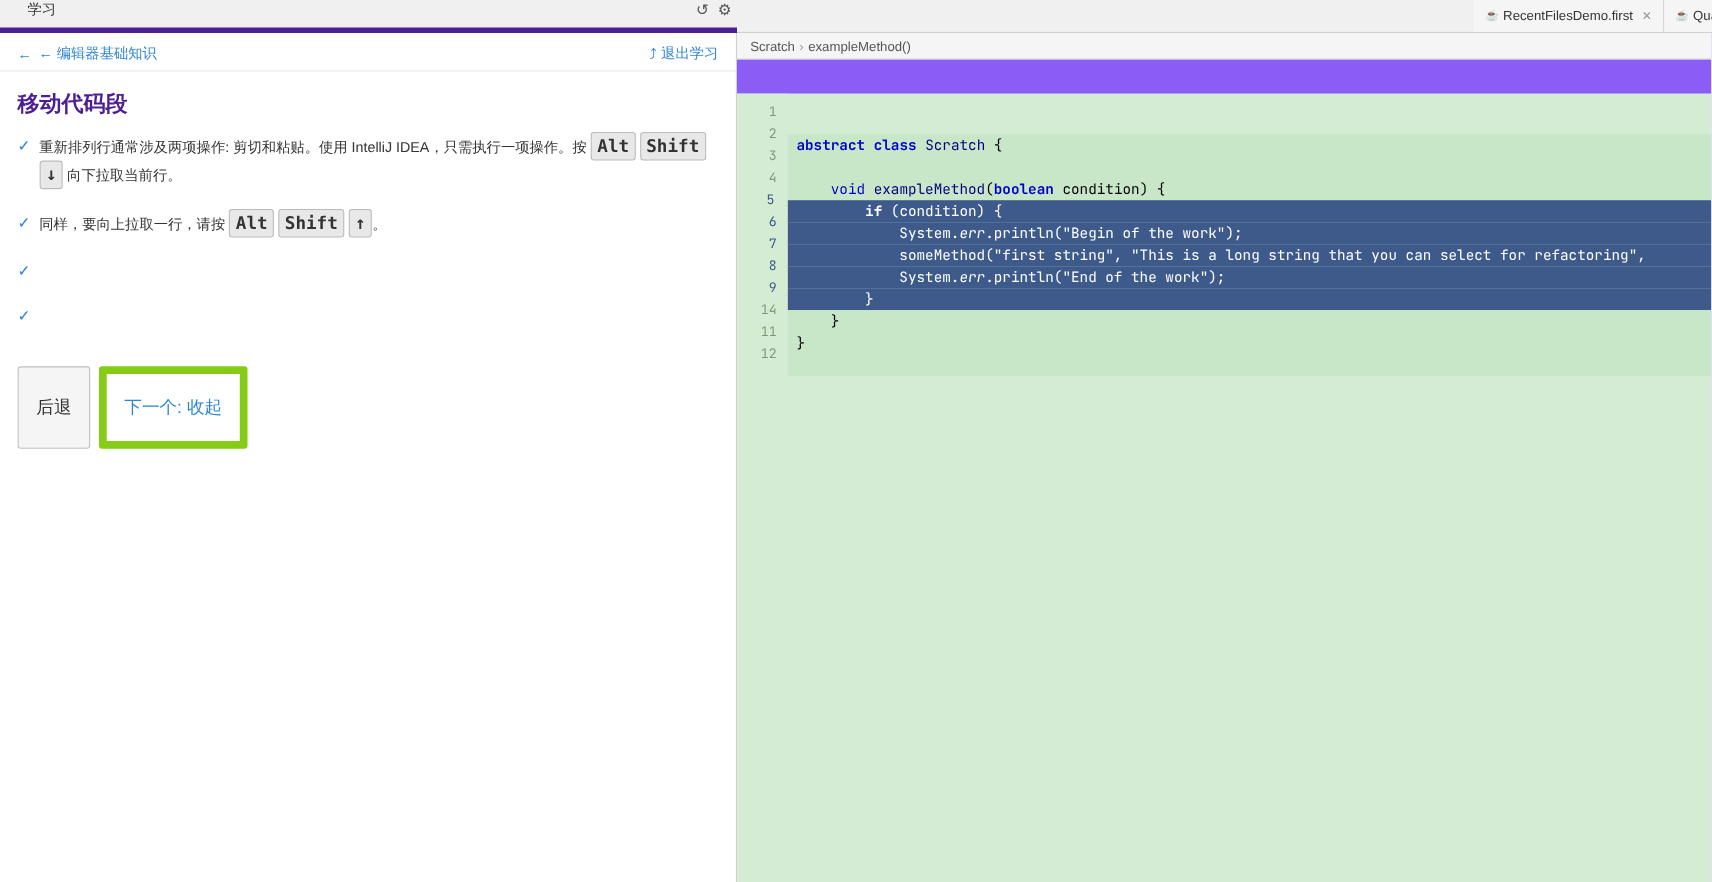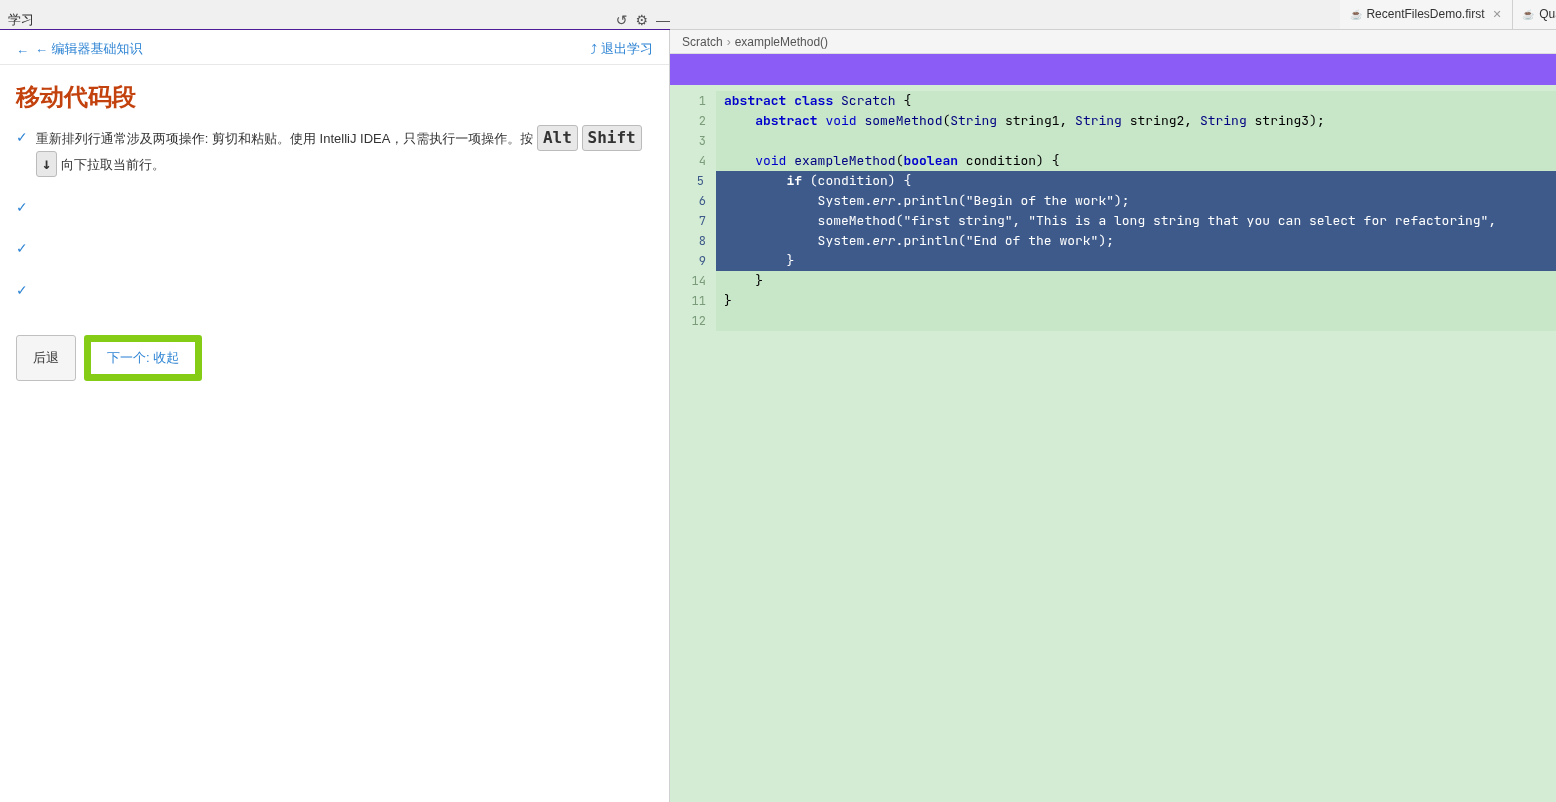--- a/index.html
+++ b/index.html
@@ -1,25 +1,25 @@
 <!DOCTYPE html>
 <html><head>
   <meta charset="utf-8">
   <style>
     * { margin: 0; padding: 0; box-sizing: border-box; }
     body { font-family: "Microsoft YaHei", "PingFang SC", sans-serif; display: flex; flex-direction: column; height: 802px; overflow: hidden; background: #fff; }
 
     
     .top-bar {
       display: flex;
-      align-items: flex-end;
+      align-items: flex-start;
       height: 30px;
       background: #f0f0f0;
-      border-bottom: 1px solid #4c1d95;
-      padding: 0 8px;
+      border-bottom: 5px solid #4c1d95;
+      padding: 0 25px;
       font-size: 12px;
       color: #333;
     }
     .top-bar-left {
       flex: 0 0 670px;
       display: flex;
       align-items: center;
       justify-content: space-between;
       padding-right: 8px;
     }
@@ -87,23 +87,23 @@
     }
     .exit-link {
       display: flex;
       align-items: center;
       gap: 4px;
       color: #2e84d4;
       font-size: 13px;
       cursor: pointer;
     }
     .lesson-title {
-      font-size: 24px;
+      font-size: 20px;
       font-weight: bold;
-      color: #c2410c;
+      color: #4c1d95;
       padding: 16px 32px 12px 16px;
     }
     .steps-container {
       padding: 0 16px;
     }
     .step-item {
       display: flex;
       align-items: flex-start;
       gap: 8px;
       margin-bottom: 18px;
@@ -129,26 +129,26 @@
       font-weight: bold;
       color: #333;
       line-height: 1.5;
     }
     .btn-container {
       display: flex;
       gap: 8px;
       padding: 16px 16px;
     }
     .btn {
-      padding: 7px 16px;
+      padding: 20px 16px;
       border: 1px solid #c0c0c0;
       border-radius: 3px;
       background: #f5f5f5;
       cursor: pointer;
-      font-size: 13px;
+      font-size: 16px;
       color: #333;
     }
     .btn-primary {
       background: #fff;
       border: 7px solid #84cc16;
       color: #2e84d4;
     }
 
     
     .right-panel {
@@ -191,20 +191,21 @@
       padding-right: 10px;
       font-size: 12px;
       color: #7a9c7a;
       font-family: "JetBrains Mono", "Consolas", monospace;
       line-height: 20px;
     }
     .code-lines {
       flex: 1;
       padding: 6px 0;
       overflow-x: auto;
+      margin-top: 31px;
     }
     .code-line {
       height: 20px;
       font-family: "JetBrains Mono", "Consolas", "Courier New", monospace;
       font-size: 13px;
       line-height: 20px;
       white-space: pre;
       padding: 0 8px;
     }
     .code-line.selected {
@@ -283,20 +284,23 @@
 
       <div class="step-item">
         <span class="step-check">✓</span>
         <div class="step-text">
           重新排列行通常涉及两项操作: 剪切和粘贴。使用 IntelliJ IDEA，只需执行一项操作。按 <kbd class="kbd">Alt</kbd> <kbd class="kbd">Shift</kbd> <kbd class="kbd">↓</kbd> 向下拉取当前行。
         </div>
       </div>
 
       <div class="step-item">
         <span class="step-check">✓</span>
+        <div class="step-text">
+          同样，要向上拉取一行，请按 <kbd class="kbd">Alt</kbd> <kbd class="kbd">Shift</kbd> <kbd class="kbd">↑</kbd>。
+        </div>
       </div>
 
       <div class="step-item">
         <span class="step-check">✓</span>
       </div>
 
       <div class="step-item">
         <span class="step-check">✓</span>
       </div>
 
@@ -330,21 +334,20 @@
         <div class="line-num" style="color:#3d5a8a;">9</div>
         <div class="line-num">14</div>
         <div class="line-num">11</div>
         <div class="line-num">12</div>
       </div>
 
       <div class="code-lines">
 
         <div class="code-line highlighted"><span class="kw">abstract</span> <span class="kw">class</span> <span class="fn">Scratch</span> {</div>
 
-        <div class="code-line highlighted">    <span class="kw">abstract</span> <span class="kw2">void</span> <span class="fn">someMethod</span>(<span class="type">String</span> string1, <span class="type">String</span> string2, <span class="type">String</span> string3);</div>
 
         <div class="code-line highlighted"></div>
 
         <div class="code-line highlighted">    <span class="kw2">void</span> <span class="fn">exampleMethod</span>(<span class="kw">boolean</span> condition) {</div>
 
         <div class="code-line selected">        <span class="kw">if</span> (condition) {</div>
 
         <div class="code-line selected">            System.<span style="font-style:italic;">err</span>.println(<span class="str">"Begin of the work"</span>);</div>
 
         <div class="code-line selected">            someMethod(<span class="str">"first string"</span>, <span class="str">"This is a long string that you can select for refactoring"</span>,</div>

